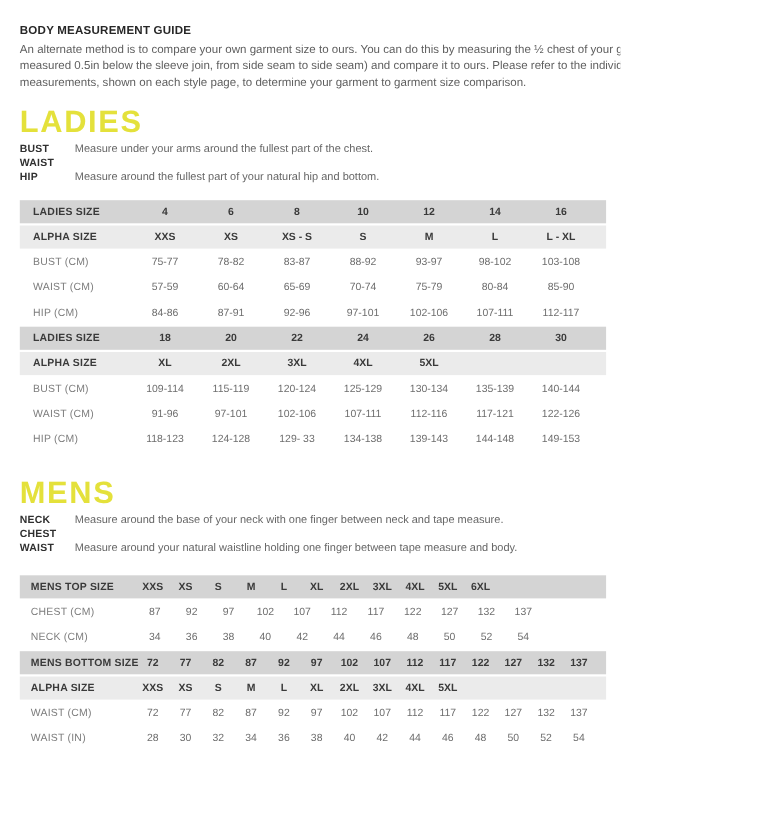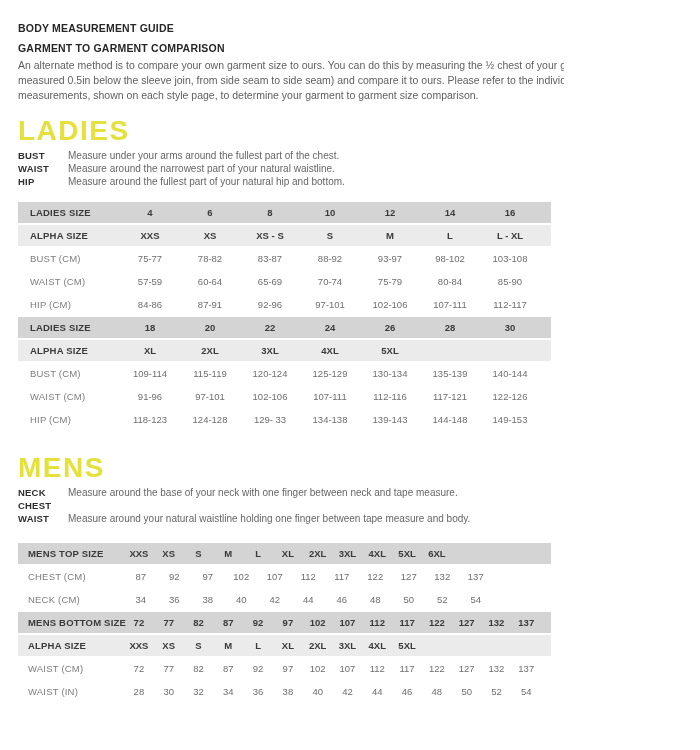--- a/index.html
+++ b/index.html
@@ -52,32 +52,30 @@
   .arrow::before,.arrow::after{content:"";position:absolute;top:-4.5px;width:0;height:0;border:3.5px solid transparent;}
   .arrow::before{left:-1px;border-right:5px solid #3a3a3a;border-left:0;}
   .arrow::after{right:-1px;border-left:5px solid #3a3a3a;border-right:0;}
 </style>
 </head>
 <body>
 
 <div class="page">
 
   <div class="intro-title">BODY MEASUREMENT GUIDE</div>
-  <div class="intro-title mt8">GARMENT TO GARMENT COMPARISON</div>
   <div class="intro-para">An alternate method is to compare your own garment size to ours. You can do this by measuring the ½ chest of your garment (layed flat, measured 0.5in below the sleeve join, from side seam to side seam) and compare it to ours. Please refer to the individual garment measurements, shown on each style page, to determine your garment to garment size comparison.</div>
 
   <div class="section-heading">LADIES</div>
   <div class="legend">
     <div class="legend-row">
       <span class="legend-term">BUST</span>
       <span class="legend-desc">Measure under your arms around the fullest part of the chest.</span>
     </div>
     <div class="legend-row">
       <span class="legend-term">WAIST</span>
-      <span class="legend-desc">Measure around the narrowest part of your natural waistline.</span>
     </div>
     <div class="legend-row">
       <span class="legend-term">HIP</span>
       <span class="legend-desc">Measure around the fullest part of your natural hip and bottom.</span>
     </div>
   </div>
 
   <div class="btable lt">
       <div class="trow header">
         <div class="tlabel">LADIES SIZE</div>

